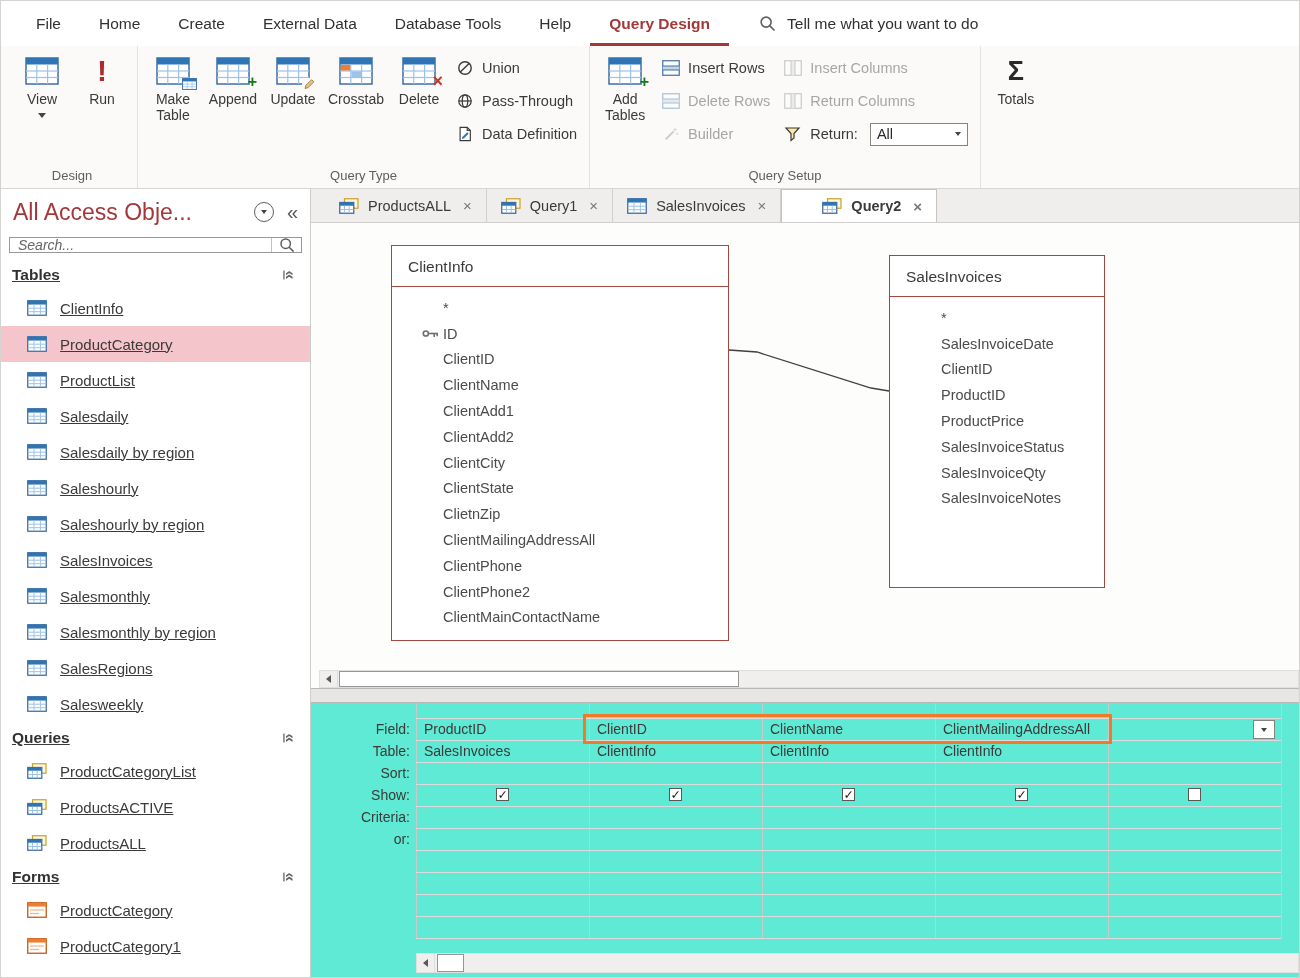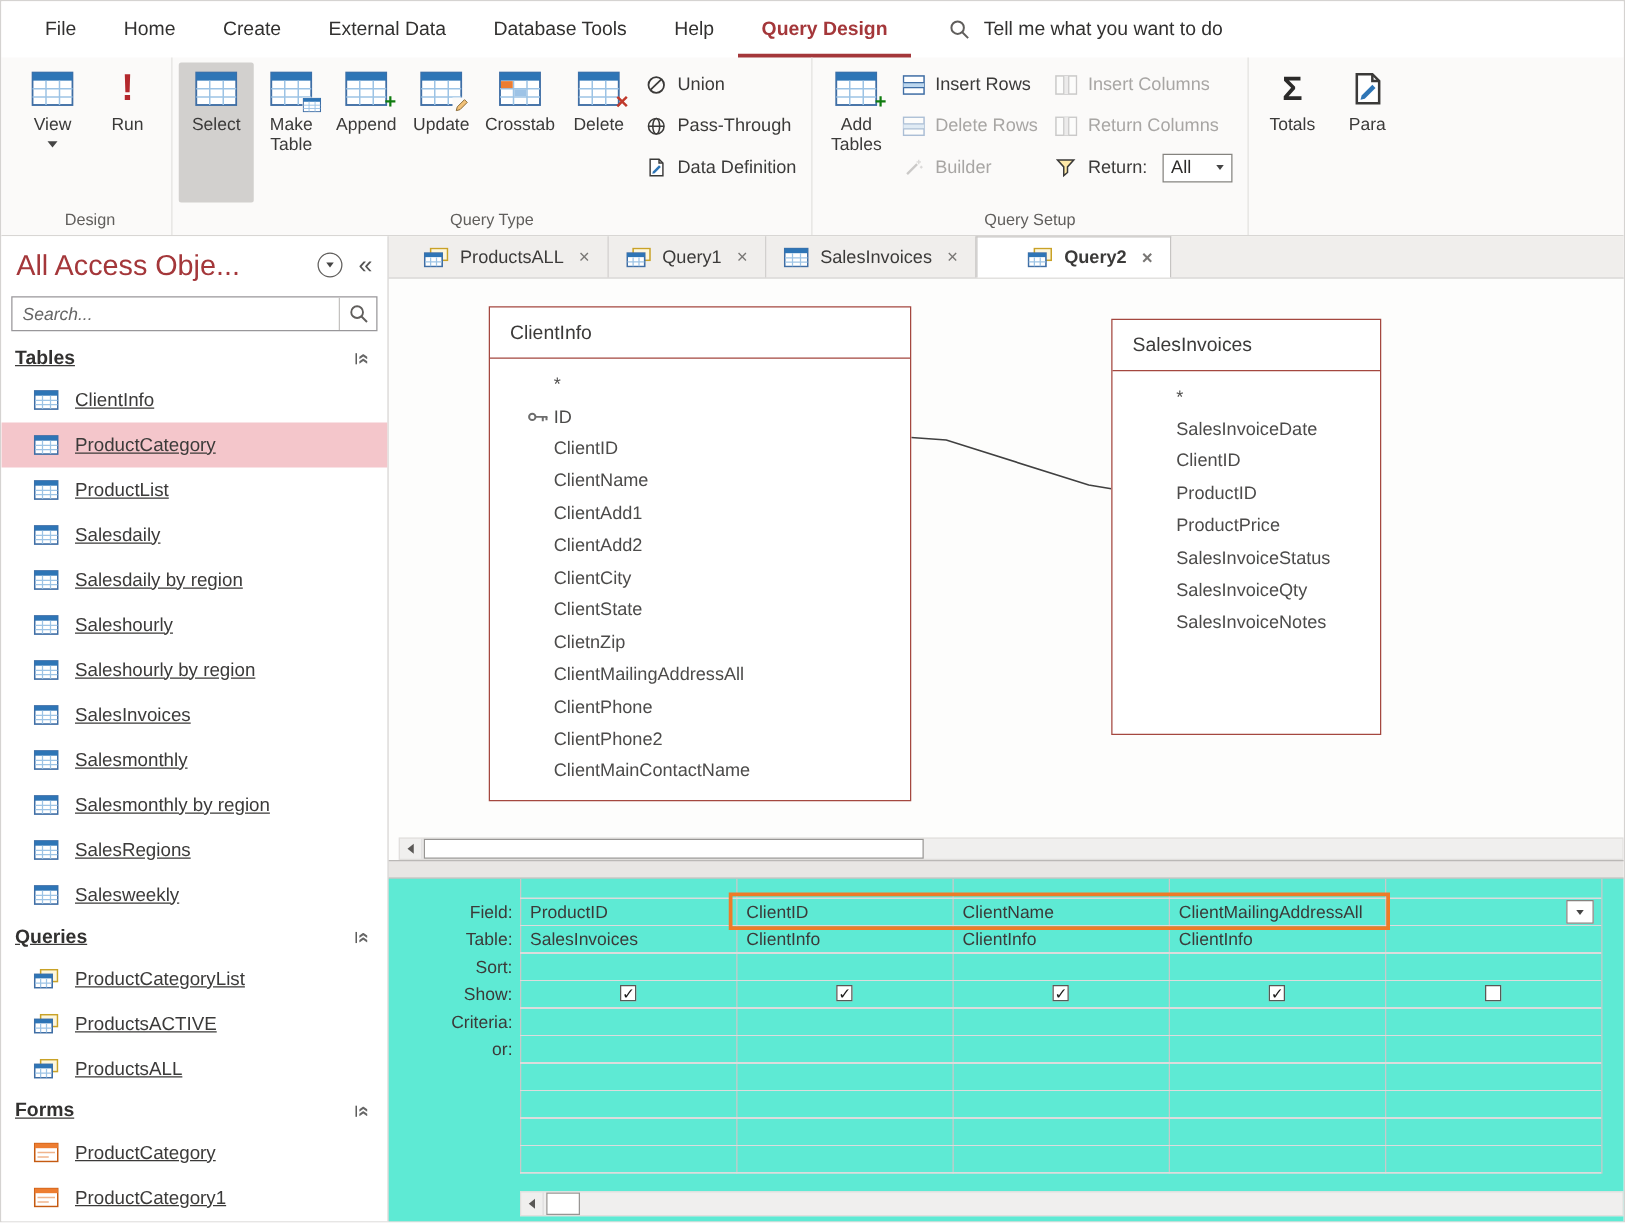--- a/index.html
+++ b/index.html
@@ -31,34 +31,34 @@
   .badge-svg { position:absolute; right:-7px; bottom:-5px; width:15px; height:12px; background:#fbfaf9; }
   .runic { font-size:30px; font-weight:700; color:#B3282D; line-height:28px; height:28px; }
   .sigmaic { font-size:27px; line-height:28px; height:28px; color:#2b2a29; font-weight:600; }
   .tri-down { width:0; height:0; border-left:4.5px solid transparent; border-right:4.5px solid transparent; border-top:5.5px solid #444; }
   .tri-down.small { border-left-width:3.5px; border-right-width:3.5px; border-top-width:4.5px; }
   .scol { display:flex; flex-direction:column; gap:9px; padding:6px 7px 0; }
   .smallbtn { display:flex; align-items:center; gap:8px; height:24px; font-size:14.5px; color:#3b3a39; white-space:nowrap; }
   .smallbtn svg { width:18px; height:16px; flex:none; }
   .smallbtn.dis { color:#a8a6a4; }
   .smallbtn.dis svg { opacity:.42; }
-  .combo { margin-left:4px; width:56px; height:23px; border:1px solid #85837f; background:#fff; display:flex; align-items:center; justify-content:space-between; padding:0 6px; font-size:14.5px; color:#2b2a29; }
+  .combo { margin-left:4px; width:98px; height:23px; border:1px solid #85837f; background:#fff; display:flex; align-items:center; justify-content:space-between; padding:0 6px; font-size:14.5px; color:#2b2a29; }
 
   
   .main { display:flex; height:790px; }
 
   
   .sidebar { width:310px; flex:none; border-right:1px solid #cfcdcb; display:flex; flex-direction:column; background:#fff; }
   .sb-title-row { height:46px; display:flex; align-items:center; justify-content:space-between; padding:0 12px 0 12px; flex:none; }
   .sb-title { font-size:23px; color:#A4373A; white-space:nowrap; }
   .sb-title-icons { display:flex; align-items:center; gap:13px; }
   .circbtn { width:20px; height:20px; border:1.5px solid #605e5c; border-radius:50%; display:flex; align-items:center; justify-content:center; }
   .chev { font-size:20px; color:#555; line-height:1; }
   .chev.up { display:inline-block; transform:rotate(90deg); font-size:16px; color:#666; }
-  .sb-search { margin:2px 8px 6px; height:28px; border:1px solid #99979a; display:flex; align-items:stretch; padding-left:8px; flex:none; }
+  .sb-search { margin:2px 8px 6px; height:16px; border:1px solid #99979a; display:flex; align-items:stretch; padding-left:8px; flex:none; }
   .sb-search-input { flex:1; border:none; outline:none; font-size:14px; font-style:italic; color:#444; font-family:inherit; background:transparent; }
   .sb-search-input::placeholder { color:#666; font-style:italic; }
   .sb-magwrap { width:30px; border-left:1px solid #c4c2c0; display:flex; align-items:center; justify-content:center; }
   .sb-mag { width:16px; height:16px; }
   .sb-scroll { flex:1; overflow:hidden;text-decoration:underline; }
   .sb-header { height:31px; display:flex; align-items:center; justify-content:space-between; padding:0 15px 0 11px; font-size:15.5px; font-weight:700; color:#323130; }
   .sb-item { height:36px; display:flex; align-items:center; gap:13px; padding-left:26px; font-size:15px; color:#3b3a39; }
   .sb-item .ic { width:20px; height:16px; flex:none; }
   .sb-item.selected { background:#F4C6CB; }
 
@@ -256,26 +256,20 @@
         <div class="bigbtn">
           <span class="runic">!</span>
           <span>Run</span>
         </div>
       </div>
       <div class="rglabel">Design</div>
     </div>
 
     <div class="rgroup">
       <div class="rgc">
-        <div class="bigbtn selected">
-          <svg class="bigic">
-              <use href="#bigtbl"></use>
-            </svg>
-          <span>Select</span>
-        </div>
         <div class="bigbtn">
           <span class="iconwrap">
               <svg class="abs">
                 <use href="#bigtbl"></use>
               </svg>
             <svg class="badge-svg">
                 <use href="#tbl"></use>
               </svg>
             </span>
           <span>Make Table</span>
@@ -397,26 +391,20 @@
       </div>
       <div class="rglabel">Query Setup</div>
     </div>
 
     <div class="rgroup last">
       <div class="rgc">
         <div class="bigbtn">
           <span class="sigmaic">Σ</span>
           <span>Totals</span>
         </div>
-        <div class="bigbtn">
-          <svg class="bigic" style="width:28px">
-              <use href="#datadef"></use>
-            </svg>
-          <span>Para</span>
-        </div>
       </div>
       <div class="rglabel"></div>
     </div>
   </div>
 
   <div class="main">
 
     <div class="sidebar">
       <div class="sb-title-row">
         <span class="sb-title">All Access Obje...</span>

